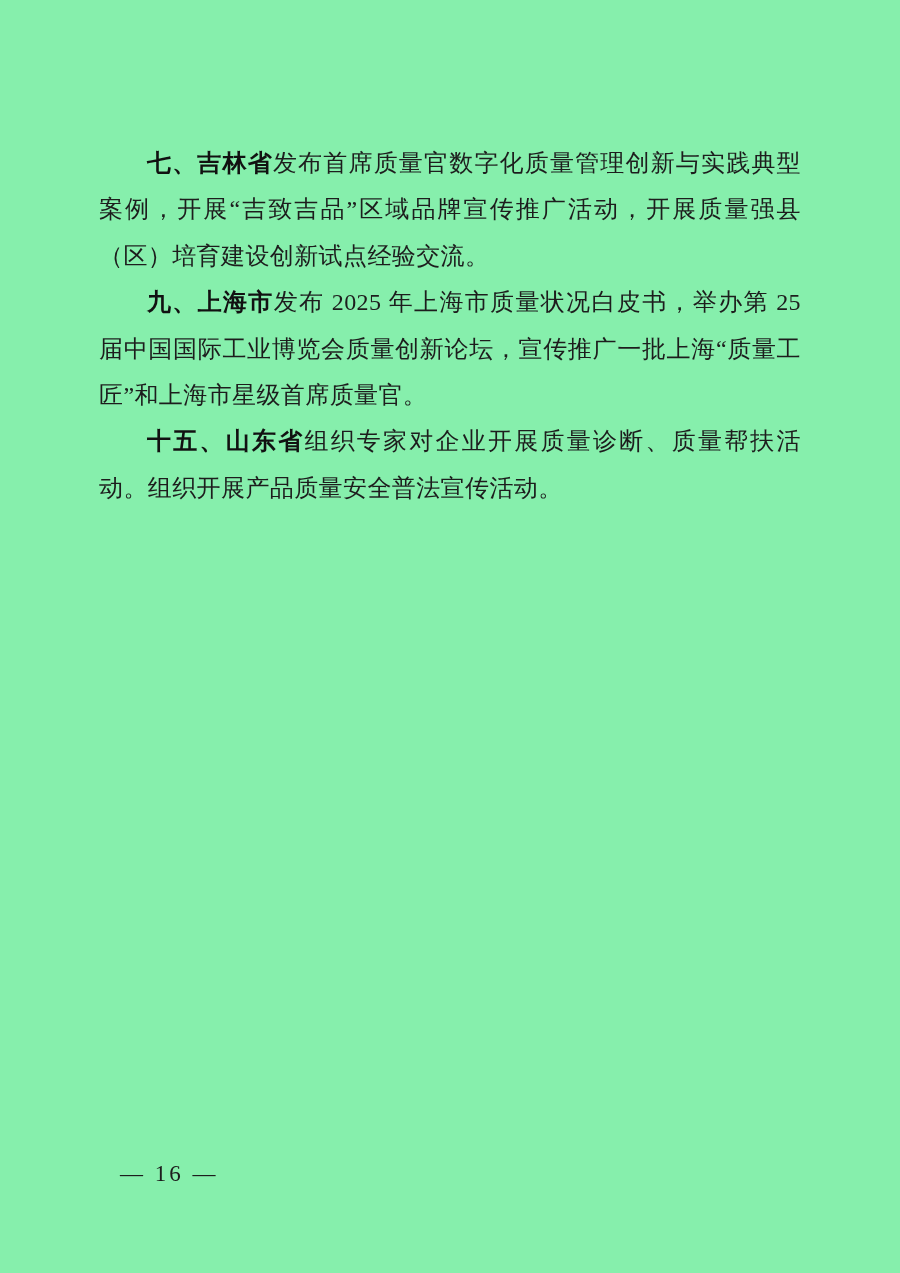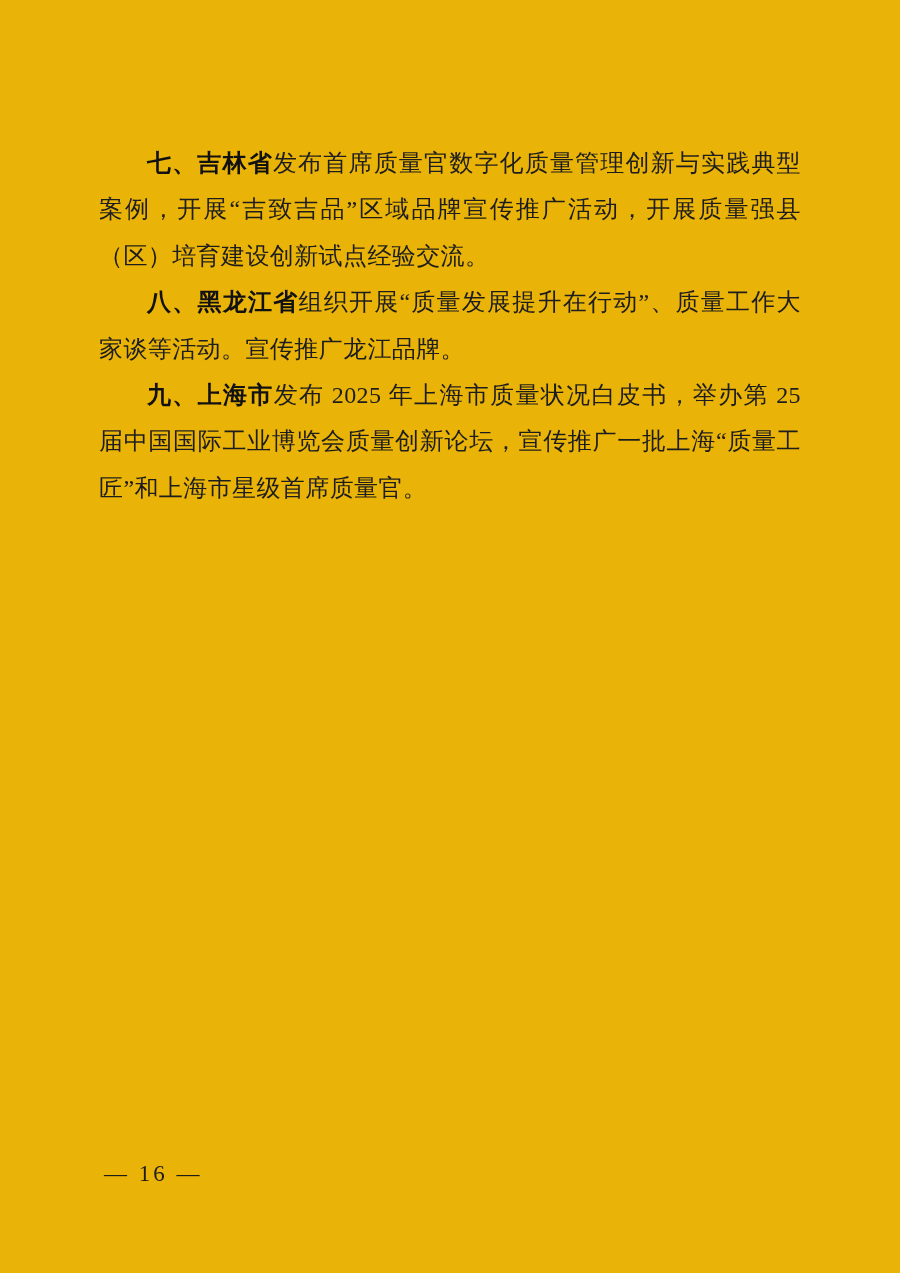--- a/index.html
+++ b/index.html
@@ -9,21 +9,21 @@
   body {
     width: 900px;
     height: 1273px;
     background: #ffffff;
     position: relative;
     overflow: hidden;
   }
   .doc-page {
     position: absolute;
     inset: 0;
-    background: #eab308;
+    background: #86efac;
   }
   .content {
     position: absolute;
     left: 99px;
     top: 140px;
     width: 702px;
   }
   .para {
     margin: 0;
     font-family: "Liberation Serif", "DejaVu Serif", serif;
@@ -35,32 +35,32 @@
     text-indent: 2em;
     letter-spacing: 0.4px;
   }
   .para .prefix {
     font-family: "Liberation Sans", "DejaVu Sans", sans-serif;
     font-weight: 700;
     color: #111111;
   }
   .page-number {
     position: absolute;
-    left: 104px;
+    left: 120px;
     top: 1161px;
     font-family: "Liberation Serif", "DejaVu Serif", serif;
     font-size: 23px;
     color: #1d1d1d;
     letter-spacing: 3px;
     white-space: pre;
   }
 </style>
 </head>
 <body>
 
 <div class="doc-page">
   <div class="content">
     <p class="para"><span class="prefix">七、吉林省</span><span>发布首席质量官数字化质量管理创新与实践典型案例，开展“吉致吉品”区域品牌宣传推广活动，开展质量强县（区）培育建设创新试点经验交流。</span></p>
-    <p class="para"><span class="prefix">八、黑龙江省</span><span>组织开展“质量发展提升在行动”、质量工作大家谈等活动。宣传推广龙江品牌。</span></p>
     <p class="para"><span class="prefix">九、上海市</span><span>发布 2025 年上海市质量状况白皮书，举办第 25 届中国国际工业博览会质量创新论坛，宣传推广一批上海“质量工匠”和上海市星级首席质量官。</span></p>
+    <p class="para"><span class="prefix">十五、山东省</span><span>组织专家对企业开展质量诊断、质量帮扶活动。组织开展产品质量安全普法宣传活动。</span></p>
   </div>
   <div class="page-number">— 16 —</div>
 </div>
 
 </body></html>

